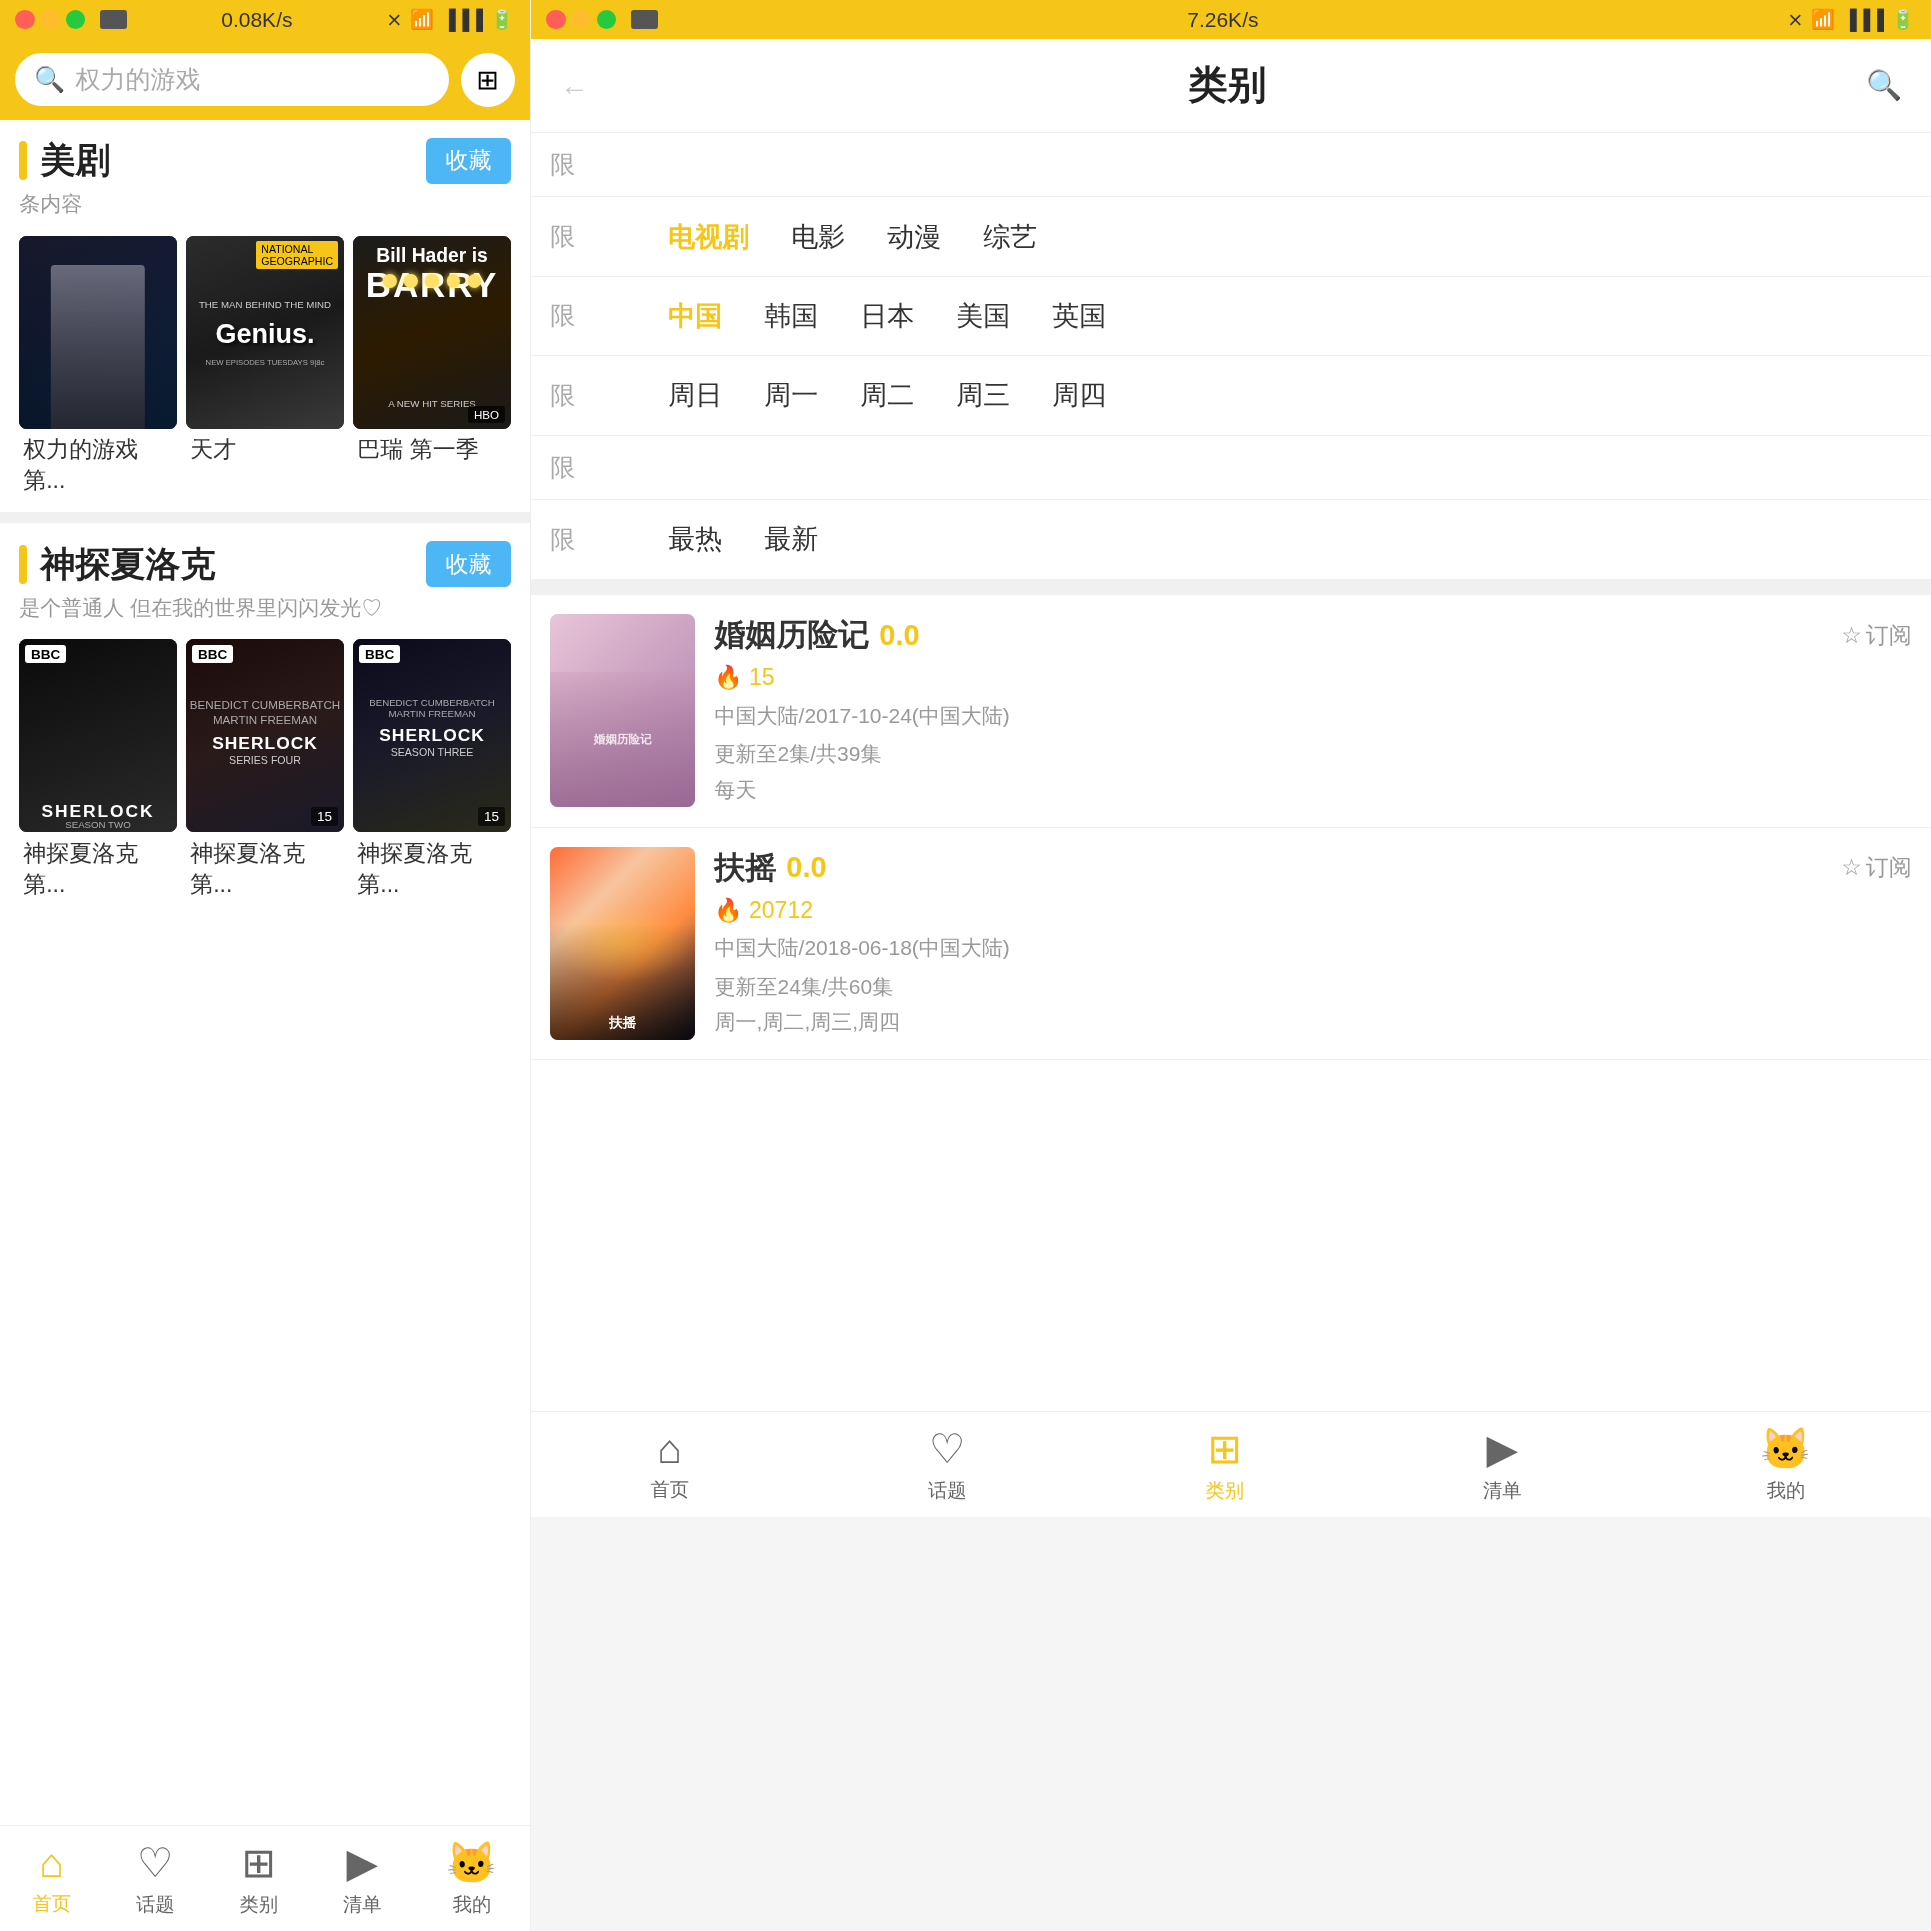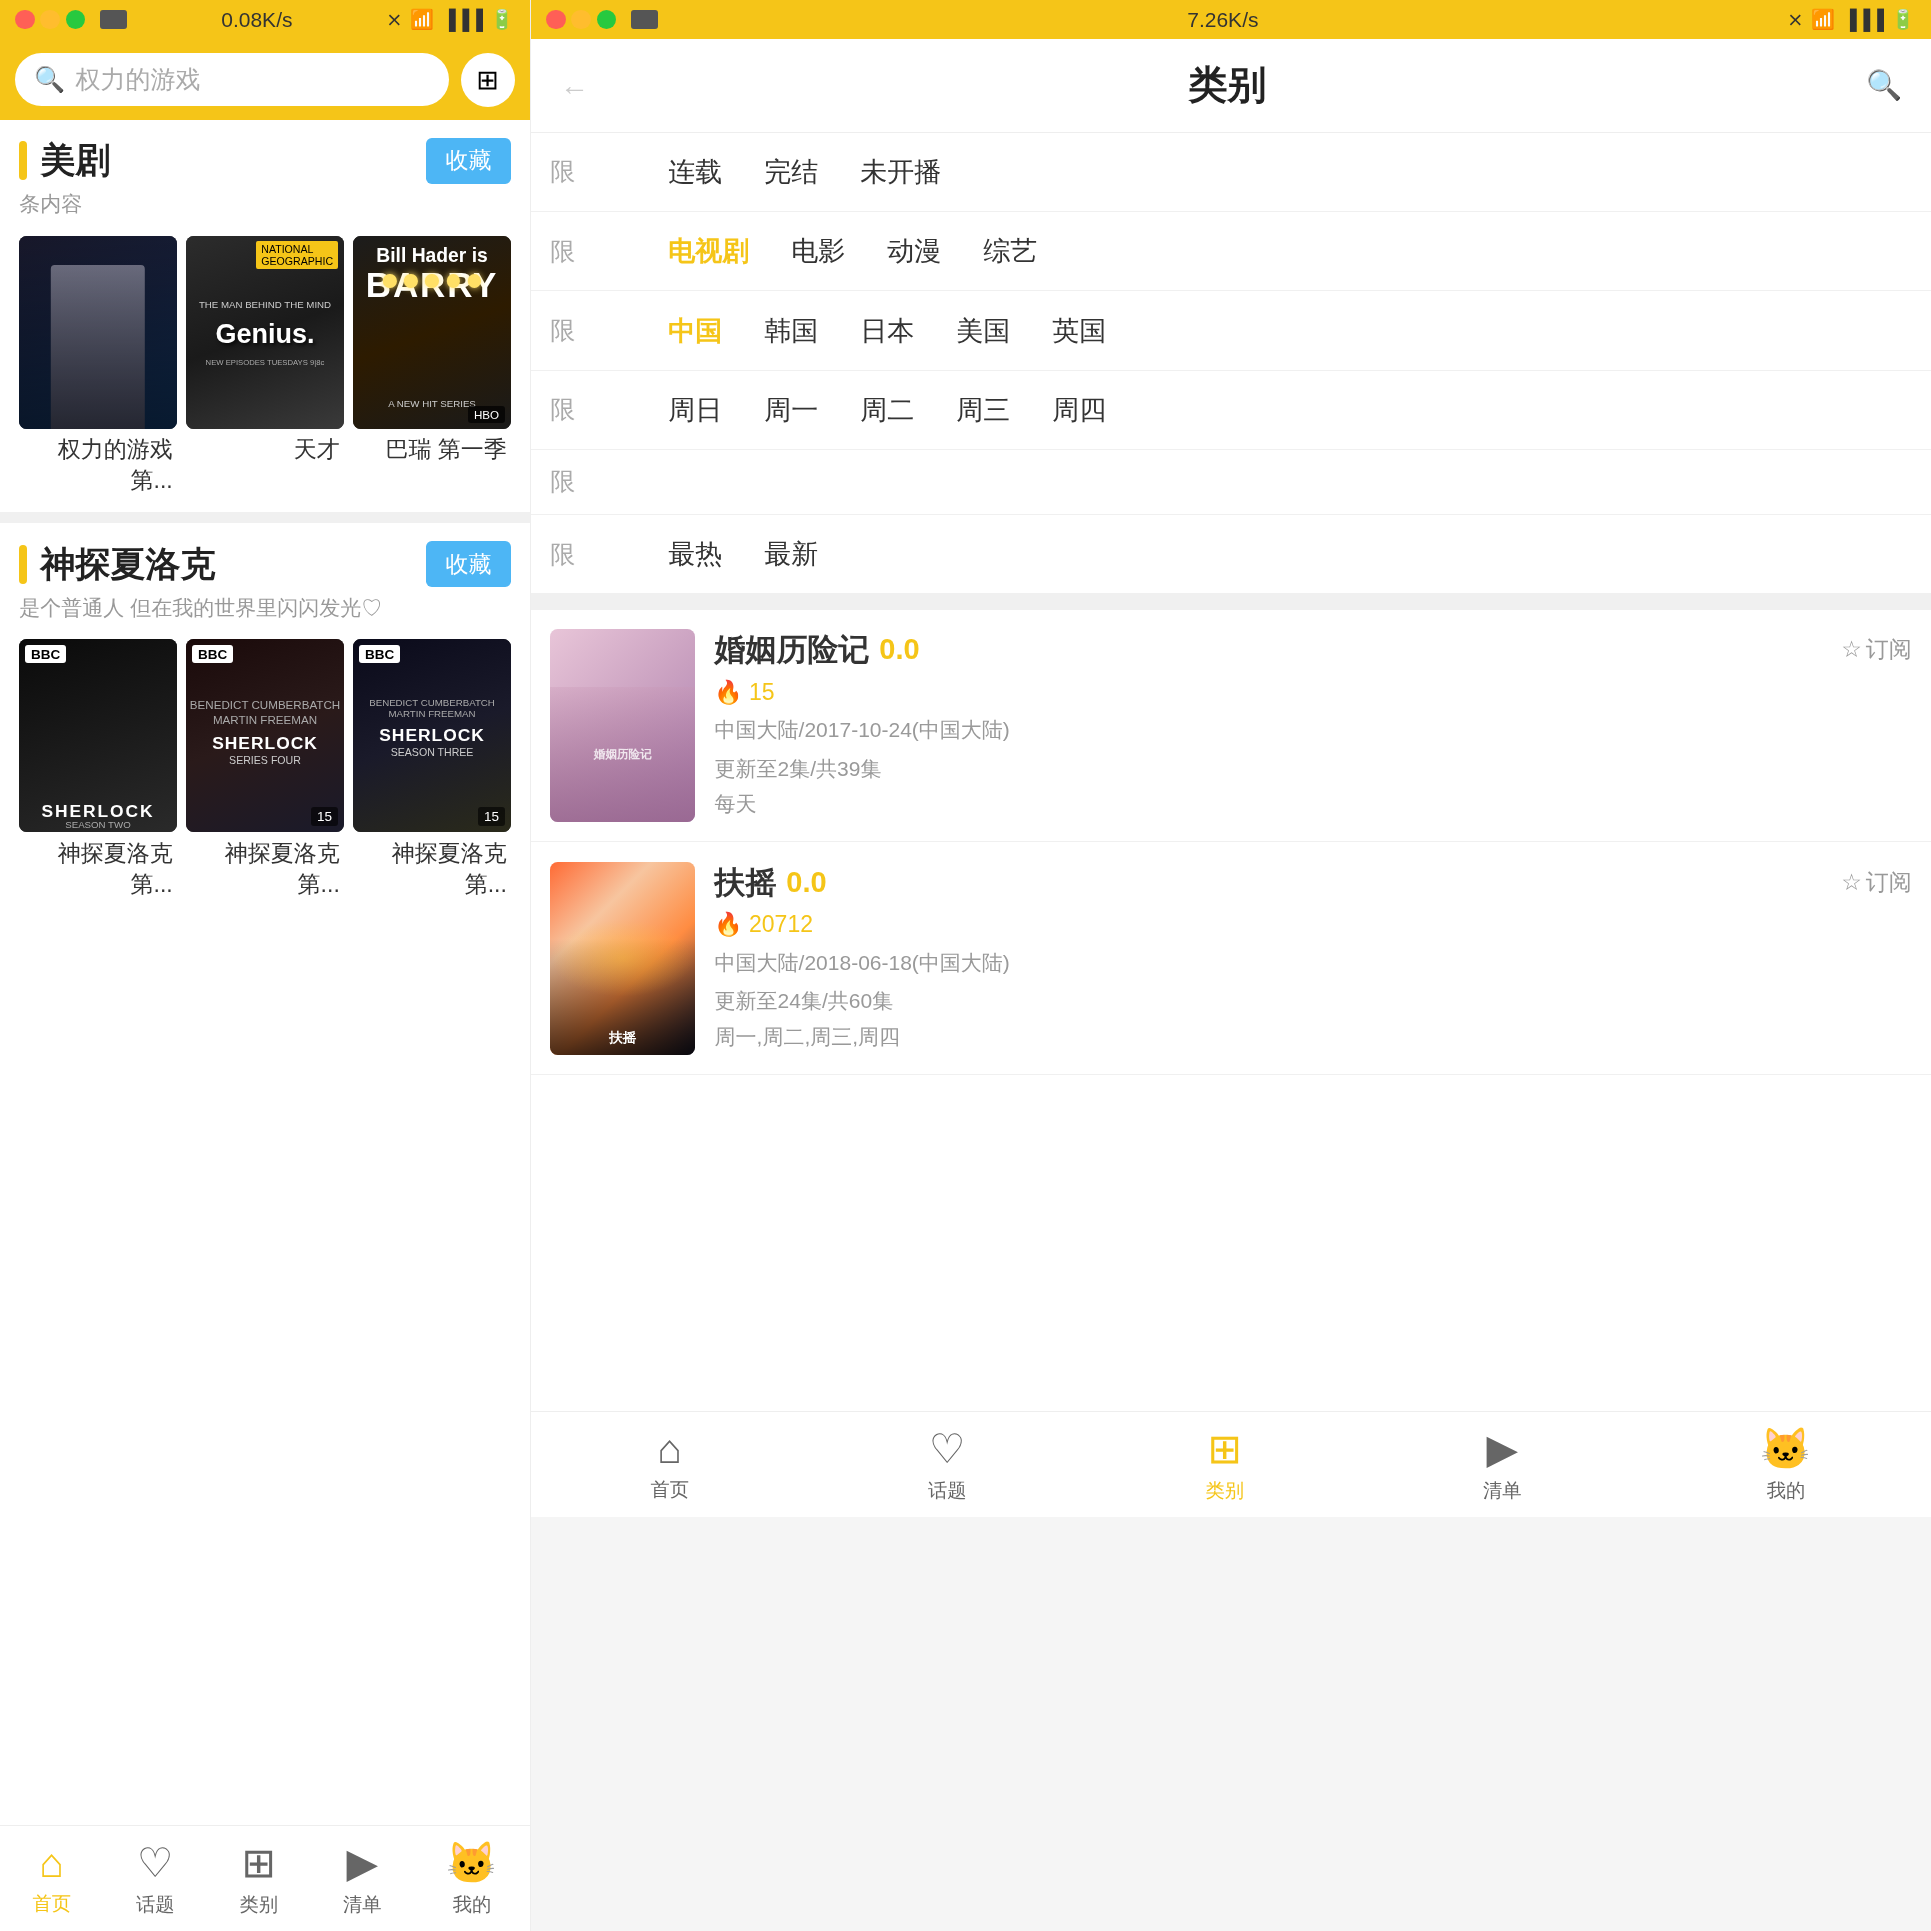--- a/index.html
+++ b/index.html
@@ -138,21 +138,21 @@
     
     .thumb-got { background: linear-gradient(160deg, #1a1a2e 0%, #16213e 40%, #0f3460 100%); }
     .thumb-genius { background: linear-gradient(160deg, #2c2c2c 0%, #1a1a1a 50%, #3a3a3a 100%); }
     .thumb-barry { background: linear-gradient(160deg, #1c1c1c 0%, #2d1b00 50%, #1a1a1a 100%); }
     .movie-poster-logo {
       font-size: 35px;
       font-weight: 900;
       color: #fff;
       text-shadow: 1.9px 1.9px 3.9px rgba(0,0,0,0.8);
     }
-    .movie-title { font-size: 23px; color: #333; text-align: right; padding: 0 3.9px; }
+    .movie-title { font-size: 23px; color: #333; text-align: left; padding: 0 3.9px; }
 
     .divider { height: 11.6px; background: #f0f0f0; }
 
     
     .bottom-nav {
       height: 106px;
       background: #fff;
       border-top: 1px solid #eee;
       display: flex;
       align-items: center;
@@ -538,25 +538,20 @@
       <span style="font-size:29px;color:#ccc;">←</span>
       <span class="category-title-text">类别</span>
       <span style="font-size:29px;color:#ccc;">🔍</span>
     </div>
   </div>
 
   <div class="category-rows">
 
     <div class="category-row">
       <span class="category-label">限</span>
-      <div class="category-options">
-        <span class="cat-option">连载</span>
-        <span class="cat-option">完结</span>
-        <span class="cat-option">未开播</span>
-      </div>
     </div>
 
     <div class="category-row">
       <span class="category-label">限</span>
       <div class="category-options">
         <span class="cat-option active">电视剧</span>
         <span class="cat-option">电影</span>
         <span class="cat-option">动漫</span>
         <span class="cat-option">综艺</span>
       </div>

